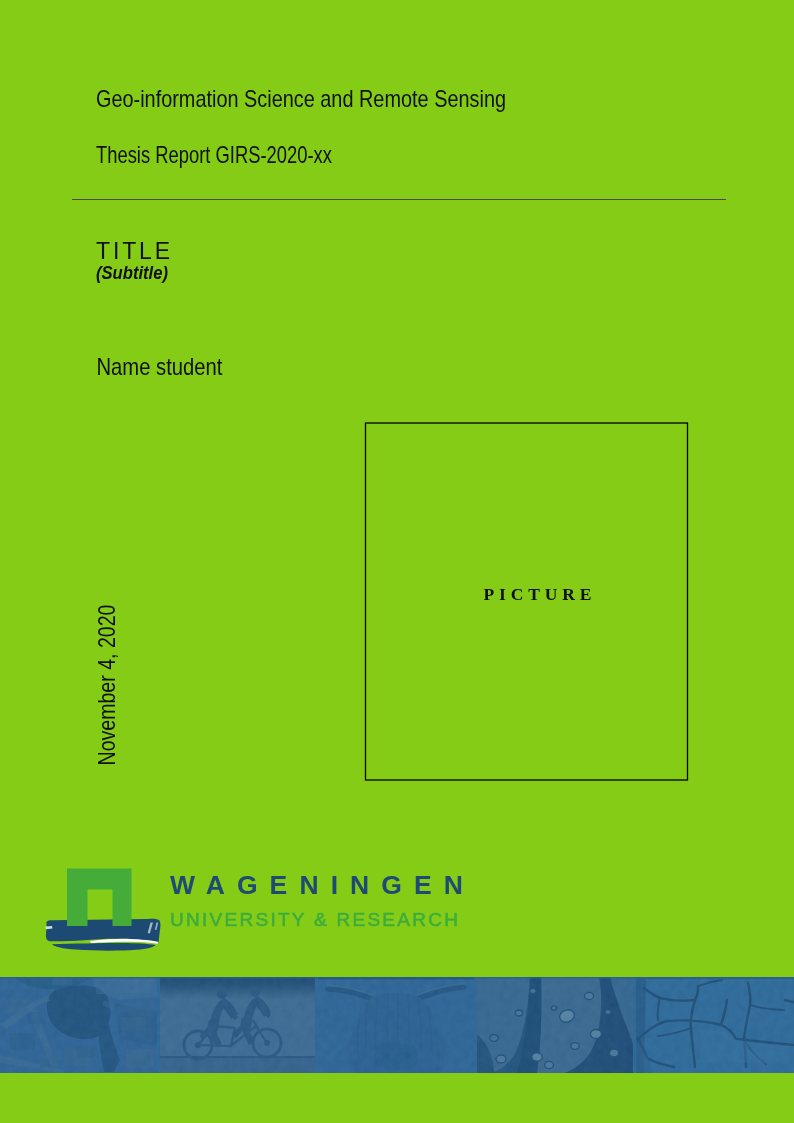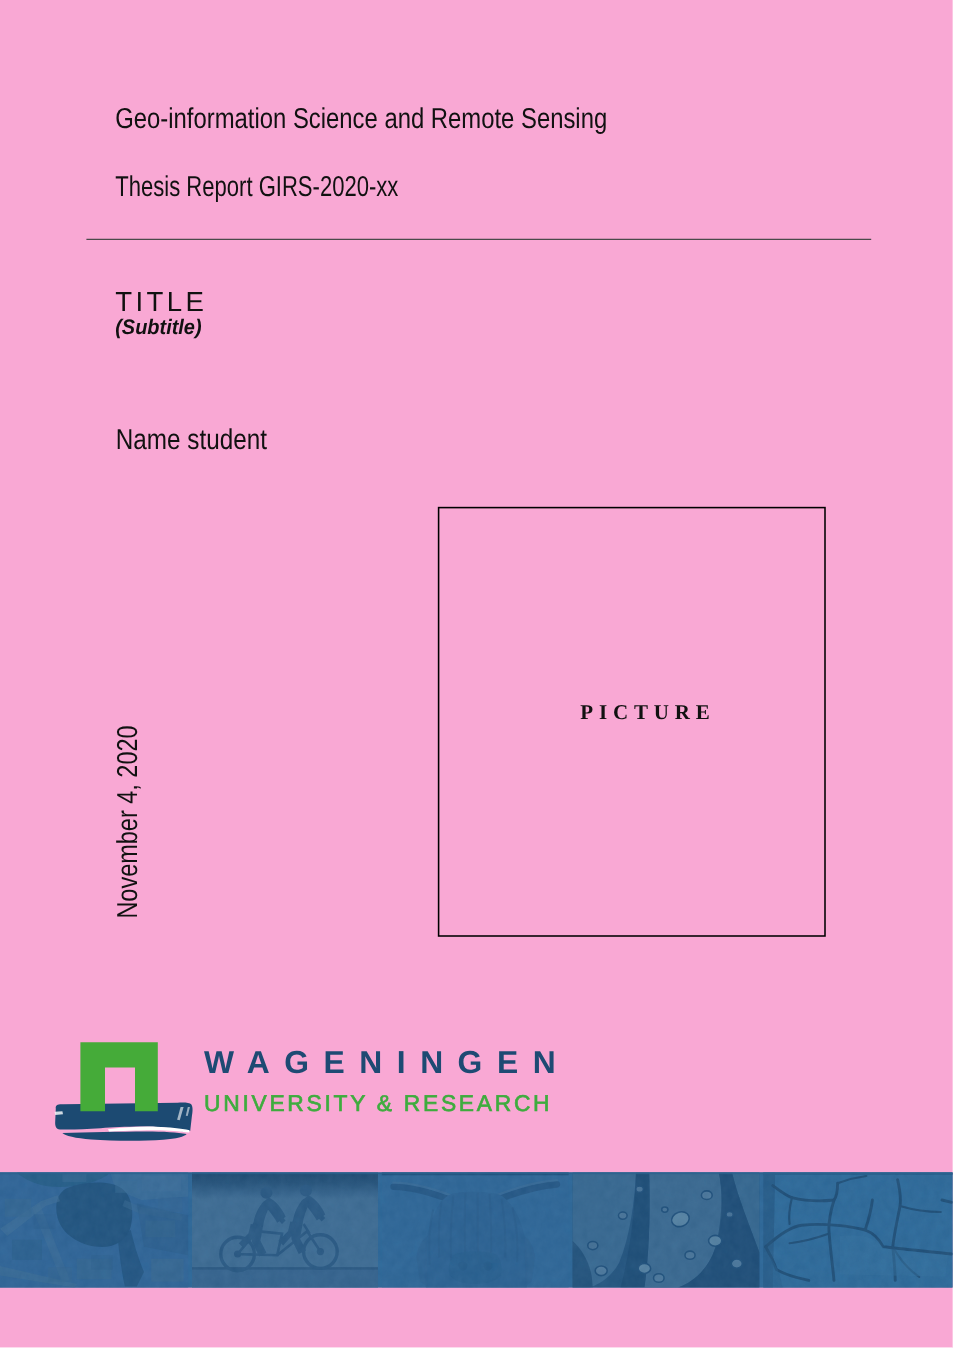--- a/index.html
+++ b/index.html
@@ -1,16 +1,16 @@
 <!DOCTYPE html>
 <html><head>
 <meta charset="utf-8">
 <style>
   html,body{margin:0;padding:0;background:#ffffff;}
-  #page{position:relative;width:794px;height:1123px;background:#f9a8d4;overflow:hidden;}
+  #page{position:relative;width:794px;height:1123px;background:#84cc16;overflow:hidden;}
   svg{position:absolute;left:0;top:0;}
   text{font-family:"Liberation Sans",sans-serif;}
 </style>
 </head>
 <body>
 <div id="page">
 <svg width="794" height="1123" viewBox="0 0 794 1123">
 
 <text x="96" y="107" font-size="24" fill="#111111" textLength="410" lengthAdjust="spacingAndGlyphs">Geo-information Science and Remote Sensing</text>
 

